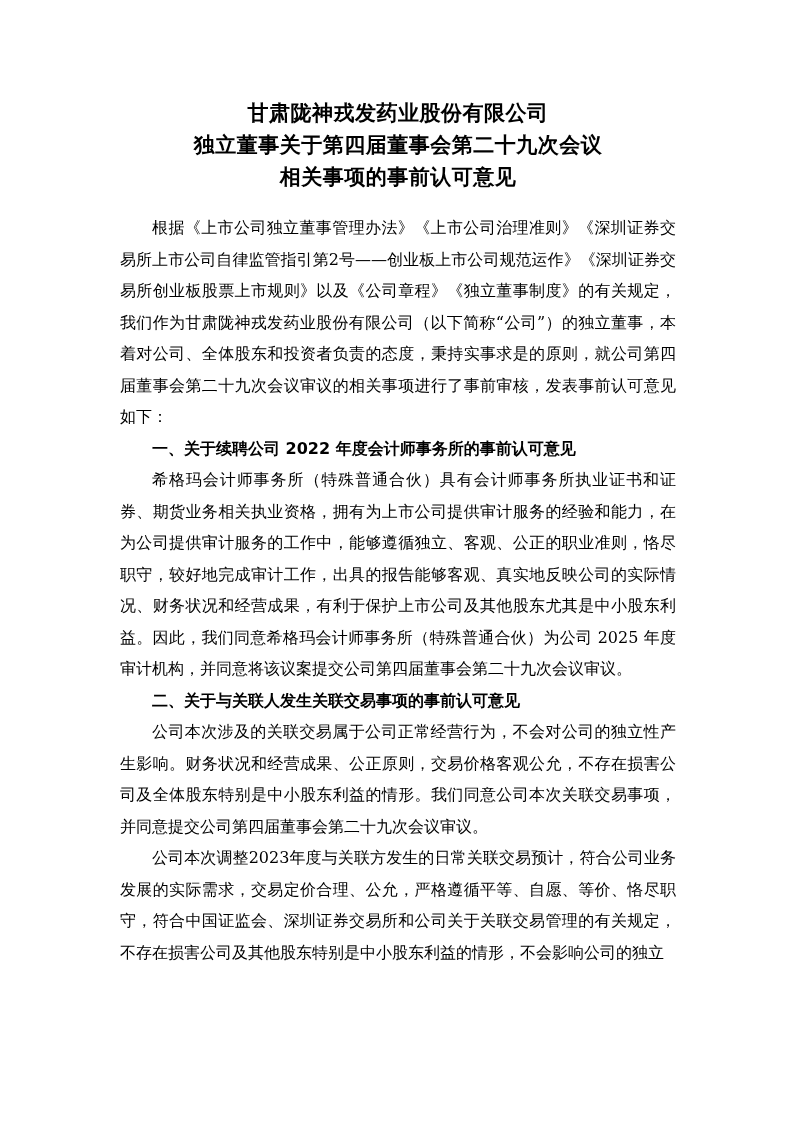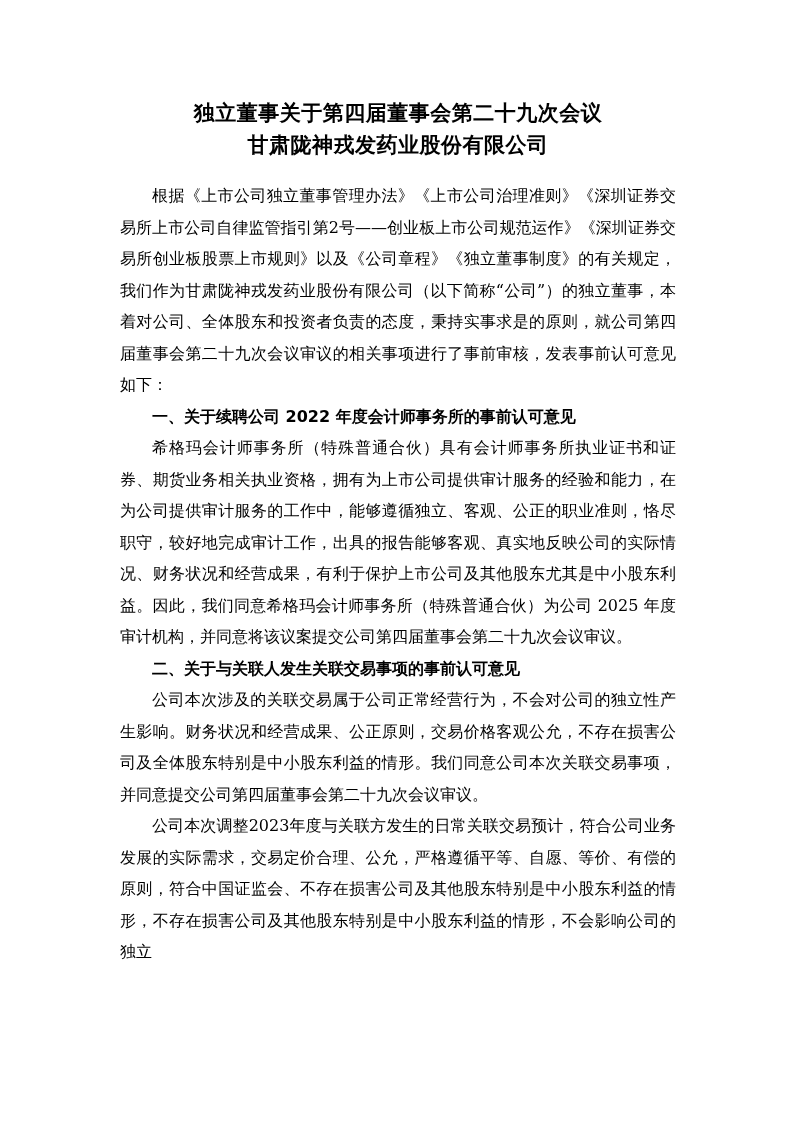--- a/index.html
+++ b/index.html
@@ -45,31 +45,32 @@
     text-indent: 32px;
     font-family: "DejaVu Sans", "Liberation Sans", sans-serif;
   }
 </style>
 </head>
 <body>
 
 <div class="page">
 
   <div class="doc-title">
+    <div class="title-line">甘肃陇神戎发药业股份有限公司</div>
     <div class="title-line">独立董事关于第四届董事会第二十九次会议</div>
-    <div class="title-line">甘肃陇神戎发药业股份有限公司</div>
+    <div class="title-line">相关事项的事前认可意见</div>
   </div>
 
   <div class="doc-body">
 
     <p class="para">根据《上市公司独立董事管理办法》《上市公司治理准则》《深圳证券交易所上市公司自律监管指引第2号——创业板上市公司规范运作》《深圳证券交易所创业板股票上市规则》以及《公司章程》《独立董事制度》的有关规定，我们作为甘肃陇神戎发药业股份有限公司（以下简称“公司”）的独立董事，本着对公司、全体股东和投资者负责的态度，秉持实事求是的原则，就公司第四届董事会第二十九次会议审议的相关事项进行了事前审核，发表事前认可意见如下：</p>
 
     <h2 class="section-heading">一、关于续聘公司 2022 年度会计师事务所的事前认可意见</h2>
     <p class="para">希格玛会计师事务所（特殊普通合伙）具有会计师事务所执业证书和证券、期货业务相关执业资格，拥有为上市公司提供审计服务的经验和能力，在为公司提供审计服务的工作中，能够遵循独立、客观、公正的职业准则，恪尽职守，较好地完成审计工作，出具的报告能够客观、真实地反映公司的实际情况、财务状况和经营成果，有利于保护上市公司及其他股东尤其是中小股东利益。因此，我们同意希格玛会计师事务所（特殊普通合伙）为公司 2025 年度审计机构，并同意将该议案提交公司第四届董事会第二十九次会议审议。</p>
 
     <h2 class="section-heading">二、关于与关联人发生关联交易事项的事前认可意见</h2>
     <p class="para">公司本次涉及的关联交易属于公司正常经营行为，不会对公司的独立性产生影响。财务状况和经营成果、公正原则，交易价格客观公允，不存在损害公司及全体股东特别是中小股东利益的情形。我们同意公司本次关联交易事项，并同意提交公司第四届董事会第二十九次会议审议。</p>
 
-    <p class="para">公司本次调整2023年度与关联方发生的日常关联交易预计，符合公司业务发展的实际需求，交易定价合理、公允，严格遵循平等、自愿、等价、有偿的原则，符合中国证监会、不存在损害公司及其他股东特别是中小股东利益的情形，不存在损害公司及其他股东特别是中小股东利益的情形，不会影响公司的独立</p>
+    <p class="para">公司本次调整2023年度与关联方发生的日常关联交易预计，符合公司业务发展的实际需求，交易定价合理、公允，严格遵循平等、自愿、等价、恪尽职守，符合中国证监会、深圳证券交易所和公司关于关联交易管理的有关规定，不存在损害公司及其他股东特别是中小股东利益的情形，不会影响公司的独立</p>
 
   </div>
 
 </div>
 
 </body></html>

